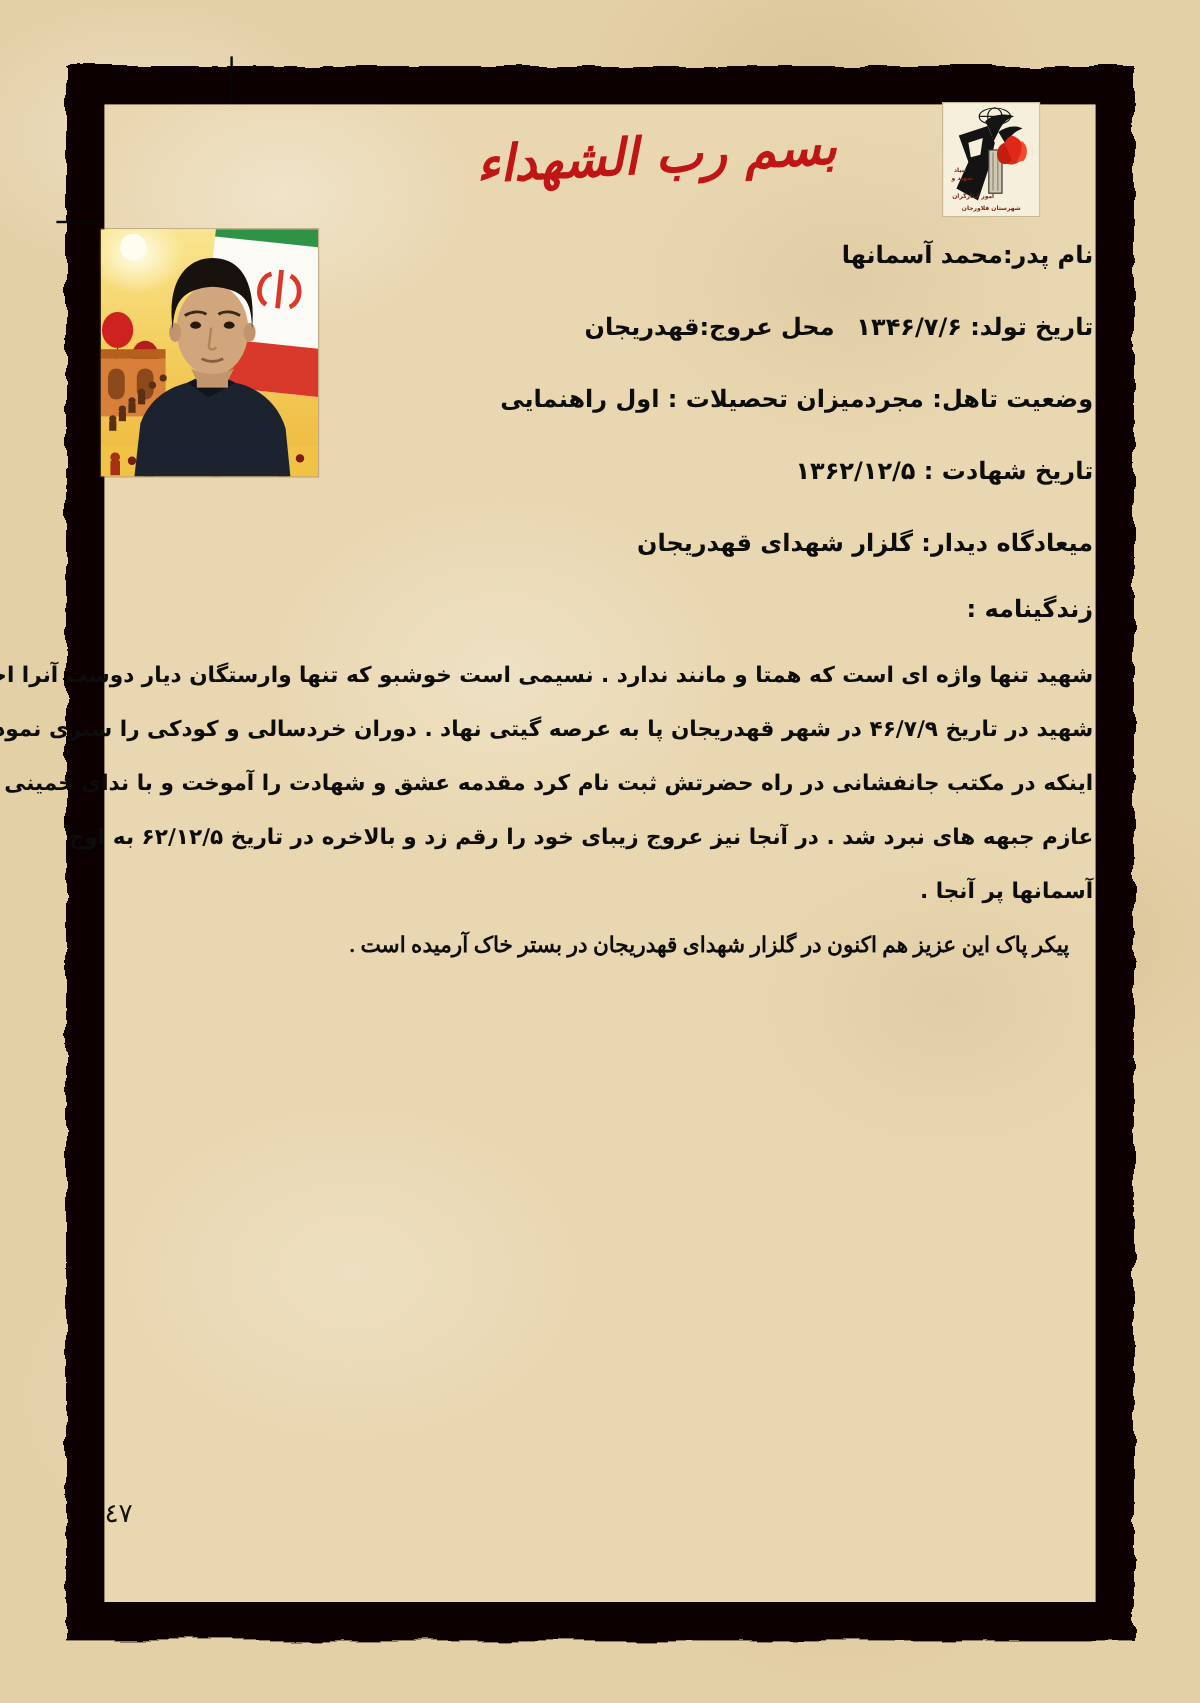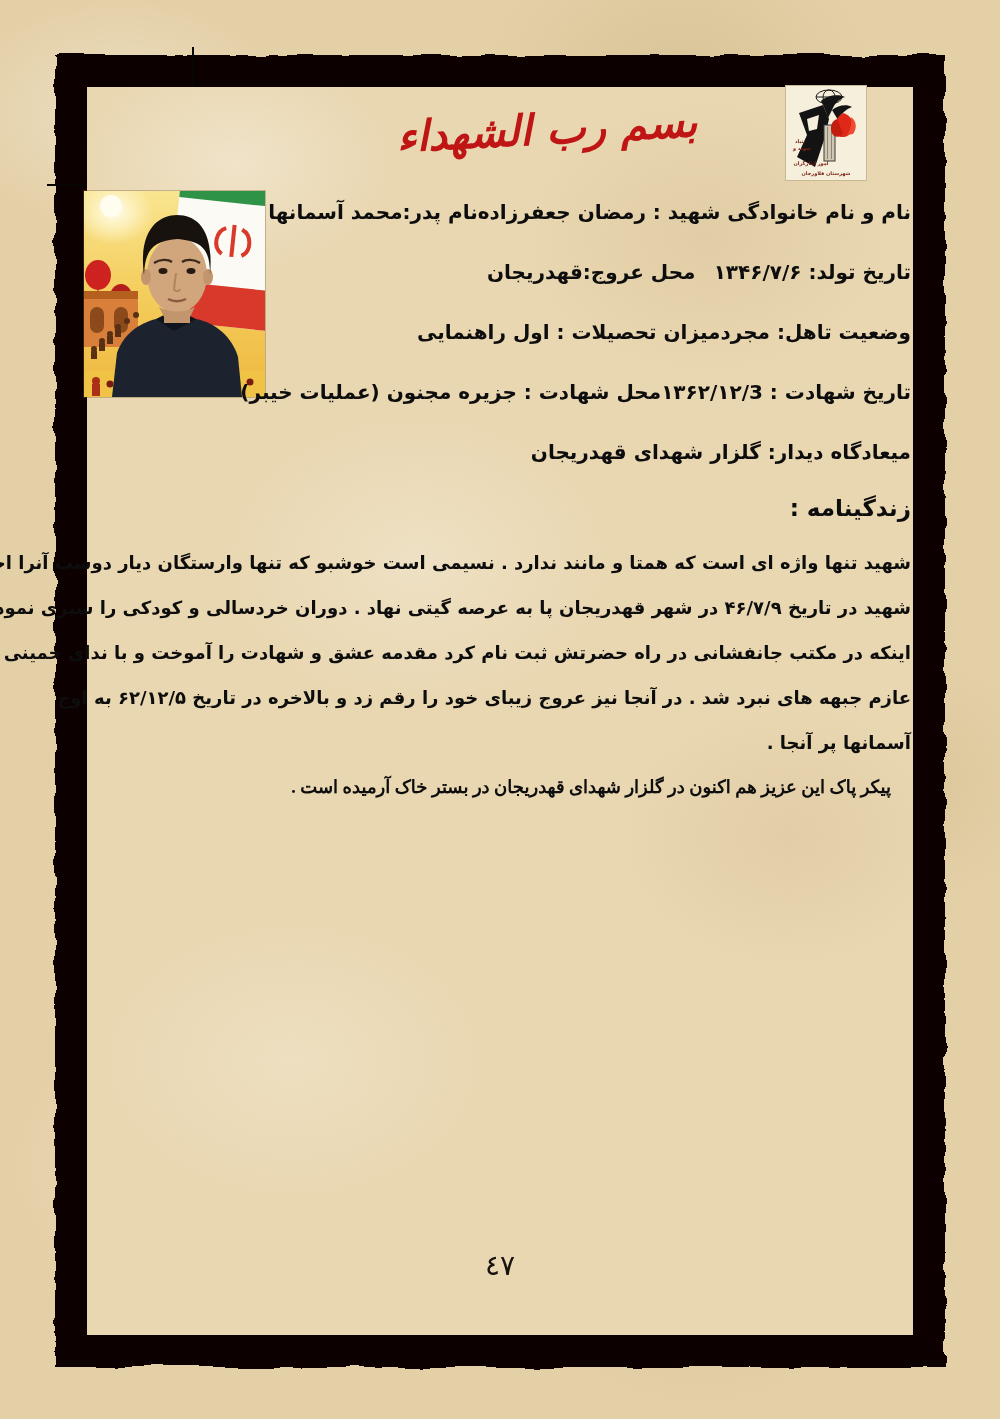--- a/index.html
+++ b/index.html
@@ -44,31 +44,31 @@
     justify-content:space-between;align-items:center;
     font-weight:bold;font-size:20px;color:#0d0d0d;white-space:nowrap;
   }
   .r1{top:110px;width:578px;}
   .r2{top:170px;width:424px;}
   .r3{top:230px;width:400px;}
   .r4{top:290px;width:640px;}
   .r5{top:350px;width:auto;}
   .bio-heading{
     position:absolute;top:408px;right:2px;direction:rtl;
-    font-weight:bold;font-size:23px;color:#0d0d0d;
+    font-weight:bold;font-size:20px;color:#0d0d0d;
   }
   .bio{
     position:absolute;top:453px;right:2px;left:2px;direction:rtl;
     font-weight:bold;font-size:18px;color:#0d0d0d;
   }
   .bio div{height:45px;line-height:45px;text-align:right;white-space:nowrap;}
   .bio div.indented{padding-right:20px;font-family:Liberation Serif, serif;}
   .page-number{
-    position:absolute;top:1162px;left:0;width:100%;text-align:center;
-    font-size:28px;color:#17130e;direction:rtl;
+    position:absolute;top:1162px;left:0;width:100%;text-align:left;
+    font-size:22px;color:#17130e;direction:rtl;
   }
   .logo-text{font-size:5px;fill:#7a2416;font-weight:bold;}
 </style>
 </head>
 <body>
 
 <svg width="0" height="0" style="position:absolute">
   <filter id="roughen" x="-3%" y="-3%" width="106%" height="106%">
     <feTurbulence type="fractalNoise" baseFrequency="0.018 0.05" numOctaves="3" seed="7" result="n"></feTurbulence>
     <feDisplacementMap in="SourceGraphic" in2="n" scale="9"></feDisplacementMap>
@@ -215,34 +215,32 @@
           <ellipse cx="107" cy="80" rx="4.5" ry="3"></ellipse>
         </g>
         <path d="M92 82 L90 98 C91 101 95 101 96 98" stroke="#b08459" stroke-width="2" fill="none"></path>
         <path d="M84 108 C90 111 96 111 102 108" stroke="#8c5a3c" stroke-width="2.4" fill="none"></path>
         <path d="M75 116 C85 122 101 122 111 116 L106 126 L80 126 Z" fill="#c3956c"></path>
       </g>
     </svg>
   </div>
 
   <div class="info-row r1">
-    <span>نام و نام خانوادگی شهید :  رمضان جعفرزاده</span>
     <span>نام پدر:محمد آسمانها</span>
   </div>
   <div class="info-row r2">
     <span>تاریخ تولد: ۱۳۴۶/۷/۶</span>
     <span>محل عروج:قهدریجان</span>
   </div>
   <div class="info-row r3">
     <span>وضعیت تاهل:  مجرد</span>
     <span>میزان تحصیلات :  اول راهنمایی</span>
   </div>
   <div class="info-row r4">
-    <span>تاریخ شهادت :  ۱۳۶۲/۱۲/3</span>
-    <span>محل شهادت : جزیره مجنون (عملیات خیبر)</span>
+    <span>تاریخ شهادت :  ۱۳۶۲/۱۲/۵</span>
   </div>
   <div class="info-row r5">
     <span>میعادگاه دیدار: گلزار شهدای قهدریجان</span>
   </div>
 
   <div class="bio-heading">زندگینامه :</div>
 
   <div class="bio">
     <div>شهید تنها واژه ای است که همتا و مانند ندارد . نسیمی است خوشبو که تنها وارستگان دیار دوست  آنرا احساس</div>
     <div>شهید در تاریخ ۴۶/۷/۹ در شهر قهدریجان پا به عرصه گیتی نهاد . دوران خردسالی و کودکی را سپری نمود تا</div>

